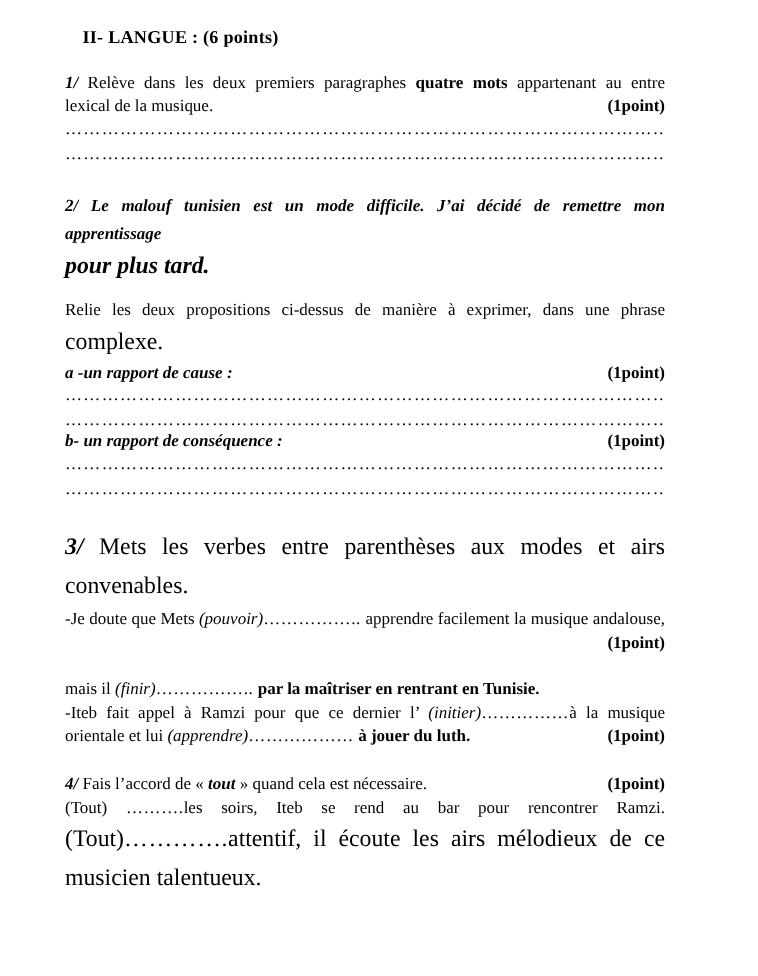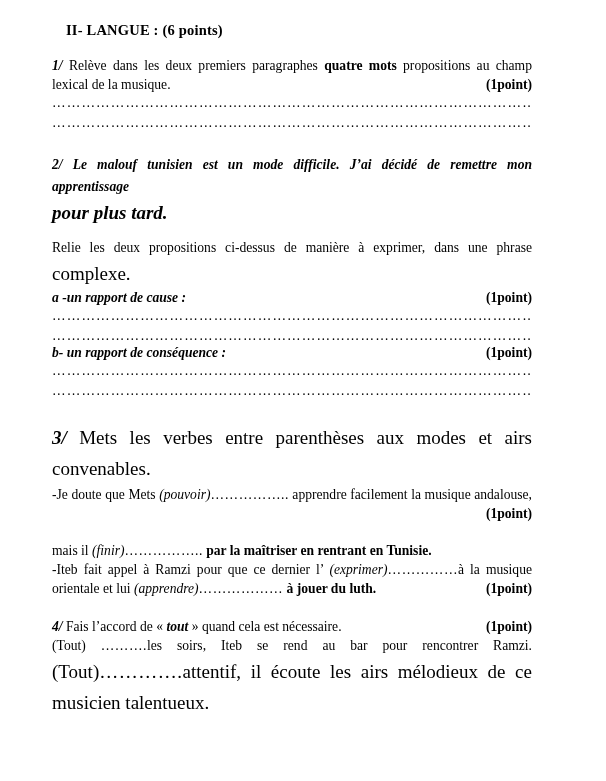--- a/index.html
+++ b/index.html
@@ -72,21 +72,21 @@
 </head>
 <body>
 
 <div class="page">
   <div class="content">
 
     <div class="heading">II- LANGUE : (6 points)</div>
 
     <div class="block">
       <div class="line-justify">
-        <span class="qnum">1/</span><span> Relève dans les deux premiers paragraphes </span><span class="b">quatre mots</span><span> propositions au champ</span>
+        <span class="qnum">1/</span><span> Relève dans les deux premiers paragraphes </span><span class="b">quatre mots</span><span> appartenant au entre</span>
       </div>
       <div class="row-with-points">
         <span style="font-weight:normal;font-style:normal;">lexical de la musique.</span>
         <span class="pts">(1point)</span>
       </div>
       <div class="dots-line">…………………………………………………………………………………………………</div>
       <div class="dots-line">……………………………………………………………………………………………………</div>
     </div>
 
     <div class="gap-lg"></div>
@@ -126,21 +126,21 @@
         <span class="qnum">3/</span><span> Mets les verbes entre parenthèses aux modes et airs convenables.</span>
       </div>
       <div class="line-justify">
         <span>-Je doute que Mets </span><span class="i">(pouvoir)</span><span class="inline-dots">……………..</span><span> apprendre facilement la musique andalouse,</span>
       </div>
       <div class="row-with-points">
         <span style="font-weight:normal;font-style:normal;margin-top:37px;"><span>mais il </span><span class="i">(finir)</span><span class="inline-dots">……………..</span><span class="b"> par la maîtriser en rentrant en Tunisie.</span></span>
         <span class="pts">(1point)</span>
       </div>
       <div class="line-justify">
-        <span>-Iteb fait appel à Ramzi pour que ce dernier l’ </span><span class="i">(exprimer)</span><span class="inline-dots">……………</span><span>à la musique</span>
+        <span>-Iteb fait appel à Ramzi pour que ce dernier l’ </span><span class="i">(initier)</span><span class="inline-dots">……………</span><span>à la musique</span>
       </div>
       <div class="row-with-points">
         <span style="font-weight:normal;font-style:normal;"><span>orientale et lui </span><span class="i">(apprendre)</span><span class="inline-dots">………………</span><span class="b"> à jouer du luth.</span></span>
         <span class="pts">(1point)</span>
       </div>
     </div>
 
     <div class="gap-lg"></div>
 
     <div class="block">

